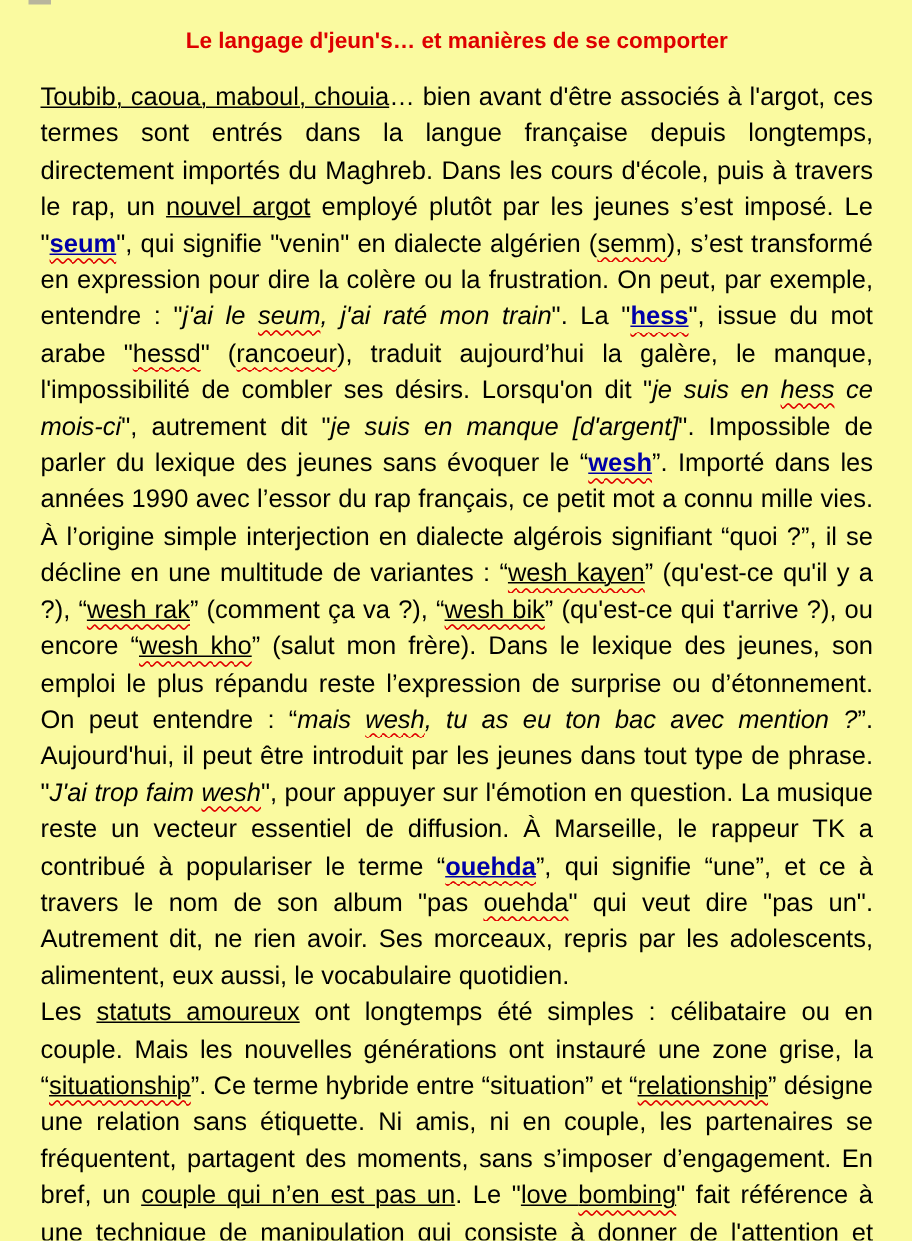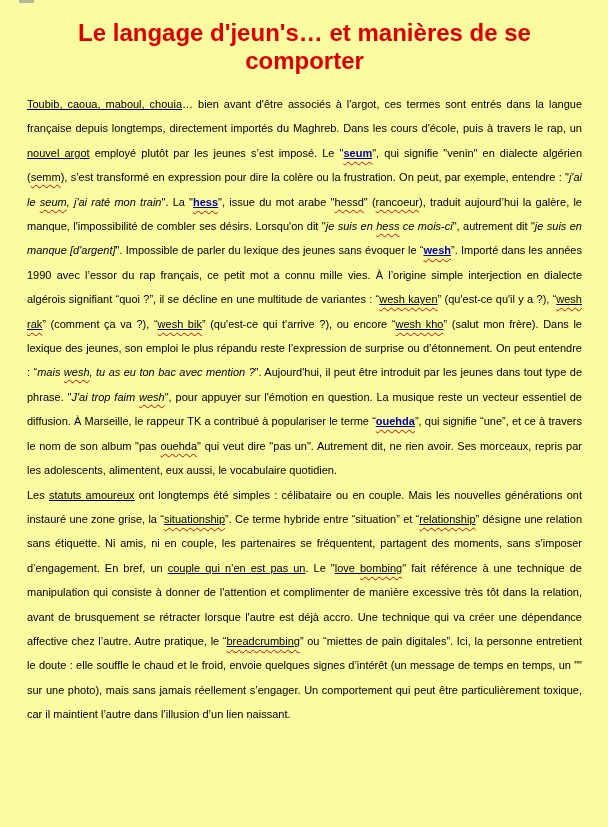--- a/index.html
+++ b/index.html
@@ -15,28 +15,28 @@
     overflow: hidden;
     font-family: "Liberation Sans", sans-serif;
   }
   .artifact {
     position: absolute; left: 19px; top: 0;
     width: 15px; height: 3px;
     background: #a8a49c; opacity: .8;
   }
   .page { padding: 11px 26px 0 27px; }
   .title {
-    font-size: 24px; font-weight: bold;
+    font-size: 15px; font-weight: bold;
     color: var(--accent-red);
     text-align: center;
     margin: 8px 0 17px 0;
     letter-spacing: 0;
   }
   .article-p {
-    font-size: 11px;
+    font-size: 17px;
     line-height: 24.4px;
     color: #000;
     text-align: justify;
     margin: 0;
   }
   
   .r-u {
     text-decoration: underline;
     text-decoration-thickness: 1px;
   }

